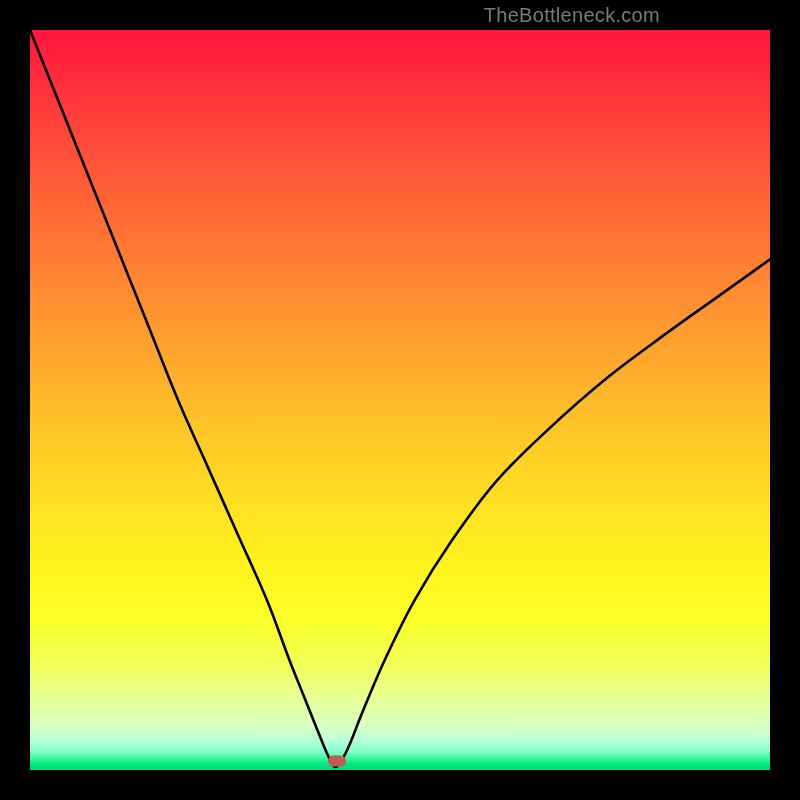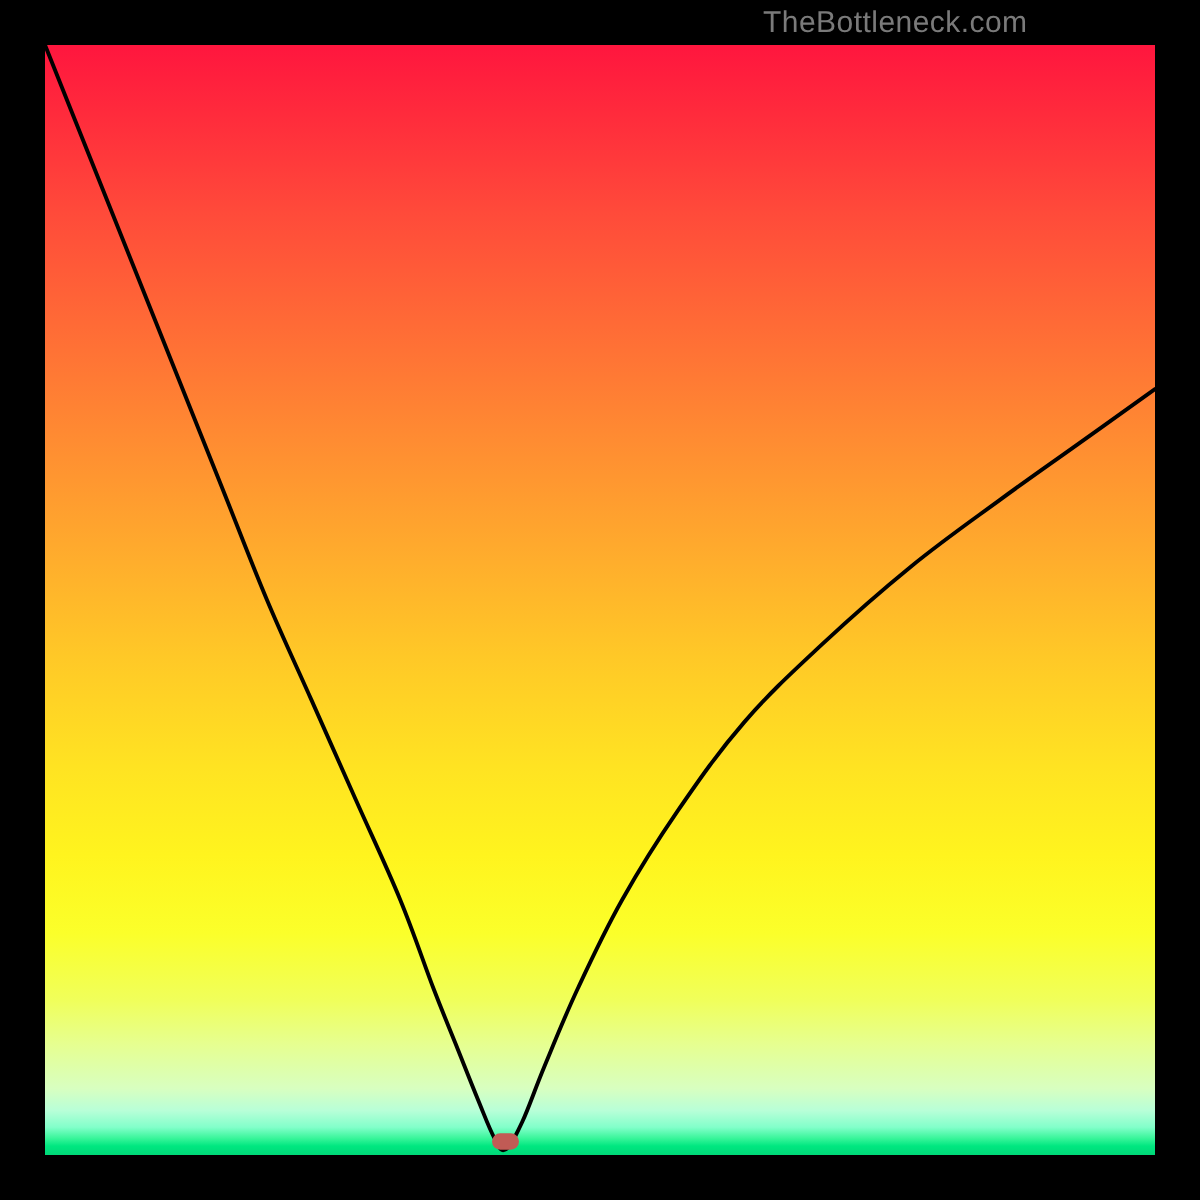--- a/index.html
+++ b/index.html
@@ -9,21 +9,20 @@
     height: 800px;
     background: #000;
     overflow: hidden;
     font-family: Arial, Helvetica, sans-serif;
   }
   .outer {
     position: relative;
     width: 668px;
     height: 800px;
     background: #000;
-    padding-left: 25px;
   }
   .plot {
     position: absolute;
     left: 30px;
     top: 30px;
     width: 740px;
     height: 740px;
     overflow: hidden;
   }
   .gradient {

